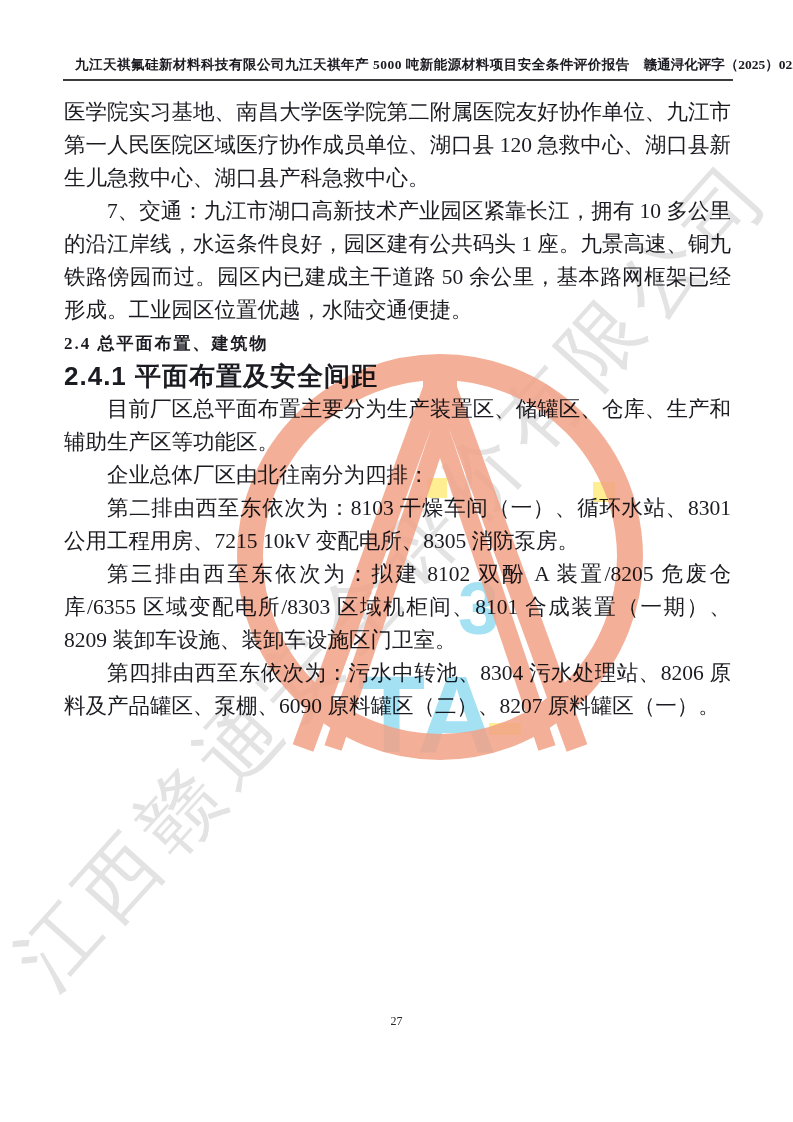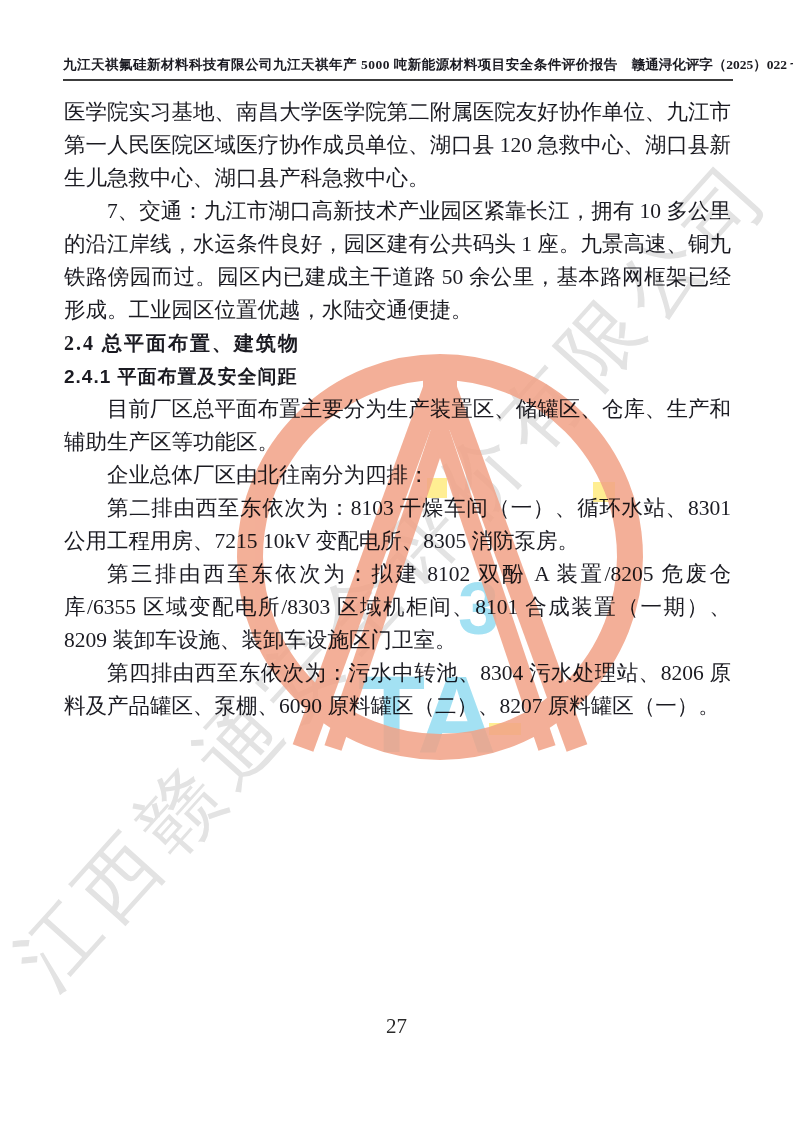--- a/index.html
+++ b/index.html
@@ -12,45 +12,45 @@
     color:#1b1b22;
   }
   .header{
     position:absolute;top:56px;left:63px;right:60px;
     display:flex;justify-content:space-between;align-items:flex-end;
     border-bottom:2px solid #3c3c3c;
     padding-bottom:5px;
     font-size:13.5px;font-weight:bold;
     white-space:nowrap;
   }
-  .header .h-left{letter-spacing:.5px;}
+  .header .h-left{letter-spacing:.5px;margin-left:12px;}
   .header .h-right{margin-left:14px;}
   .content{
     position:absolute;top:96px;left:64px;right:62px;
     font-size:21.5px;line-height:33px;
     text-align:justify;
     z-index:1;
   }
   .content p{margin:0;}
   .content p.indent{text-indent:2em;}
   .h-sec{
     margin:10px 0 2px 0;
-    font-size:20px;font-weight:bold;
+    font-size:17px;font-weight:bold;
     font-family:"Liberation Serif","DejaVu Serif",serif;
     letter-spacing:2px;
   }
   .h-sub{
     margin:2px 0 2px 0;
-    font-size:19px;font-weight:bold;
+    font-size:26px;font-weight:bold;
     font-family:"Liberation Sans","DejaVu Sans",sans-serif;
     letter-spacing:1px;
   }
   .pagenum{
     position:absolute;top:1014px;left:0;right:0;
-    text-align:center;font-size:21px;color:#2a2a2a;
+    text-align:center;font-size:12px;color:#2a2a2a;
     z-index:1;
   }
   .watermark{
     position:absolute;top:0;left:0;width:793px;height:1122px;
     z-index:5;pointer-events:none;
     mix-blend-mode:multiply;
   }
   .wm-diagonal{
     font-family:"Liberation Serif","DejaVu Serif",serif;
   }

